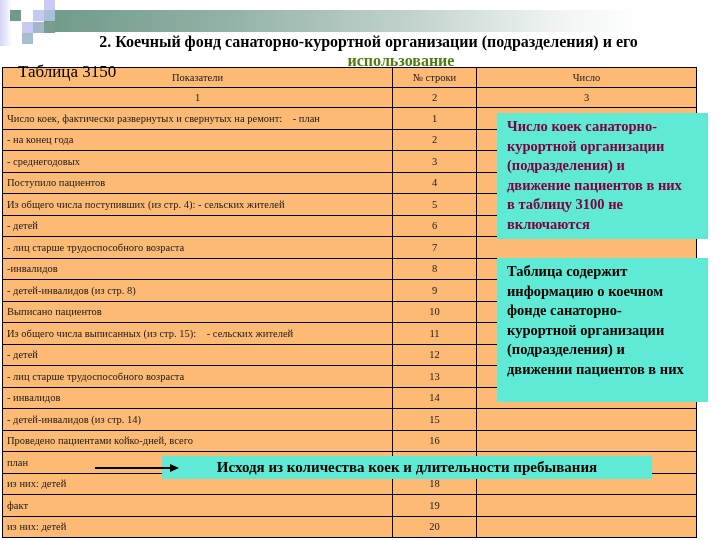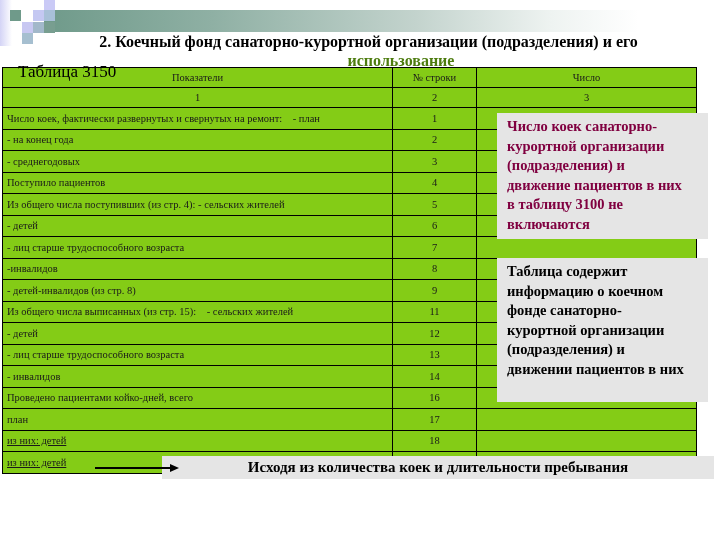--- a/index.html
+++ b/index.html
@@ -17,38 +17,38 @@
     background: linear-gradient(to right, #6f9a8a 0%, #8fb0a4 25%, #c3d3cd 55%, #eef3f1 75%, #ffffff 88%); }
 
   .title1 { position: absolute; left: 0; top: 33px; width: 737px; text-align: center;
     font-weight: bold; font-size: 16px; line-height: 18px; color: #000; white-space: nowrap; }
   .title2 { position: absolute; left: 301px; top: 53px; width: 200px; text-align: center;
     font-weight: bold; font-size: 16px; line-height: 16px; color: #4d7c0f; }
   .tlabel { position: absolute; left: 18px; top: 63px; font-weight: normal; font-size: 17px;
     line-height: 18px; color: #000; white-space: nowrap; z-index: 3; }
 
   table.main { position: absolute; left: 2px; top: 67px; width: 694px;
-    border-collapse: collapse; table-layout: fixed; z-index: 1; background: #84cc16; }
+    border-collapse: collapse; table-layout: fixed; z-index: 1; background: #fdba74; }
   table.main td { border: 1px solid #000; padding: 0; font-size: 10.5px; color: #1a1a1a;
     vertical-align: middle; overflow: hidden; white-space: pre; }
   table.main tr.hdr td { height: 19px; text-align: center; }
   table.main tr.idx td { height: 19px; text-align: center; }
   table.main tr.row td { height: 20.5px; margin-left: 42px; }
   td.lbl { padding-left: 4px !important; text-align: left; }
   td.num { text-align: center; }
   .i1 { padding-left: 28px !important; }
   .i2 { padding-left: 22px !important; }
-  .i3 { padding-left: 36px !important; text-decoration: underline; }
-
-  .callout { position: absolute; background: #e5e5e5; z-index: 5; box-sizing: border-box;
+  .i3 { padding-left: 36px !important; }
+
+  .callout { position: absolute; background: #5eead4; z-index: 5; box-sizing: border-box;
     font-weight: bold; font-size: 14.5px; line-height: 19.5px; }
   .callout .ln { display: block; white-space: nowrap; }
   .c1 { left: 497px; top: 113px; width: 211px; height: 126px; padding: 4px 0 0 10px; color: #800040; }
   .c2 { left: 497px; top: 258px; width: 211px; height: 144px; padding: 4px 8px 0 10px; color: #000; }
-  .c3 { left: 162px; top: 456px; width: 552px; height: 23px; text-align: center;
+  .c3 { left: 162px; top: 456px; width: 490px; height: 23px; text-align: center;
     font-size: 15px; line-height: 23px; color: #000; }
 
   .arrow-line { position: absolute; left: 95px; top: 467px; width: 76px; height: 2px; background: #000; z-index: 6; }
   .arrow-head { position: absolute; left: 170px; top: 464px; width: 0; height: 0; z-index: 6;
     border-top: 4px solid transparent; border-bottom: 4px solid transparent; border-left: 9px solid #000; }
 </style>
 </head>
 <body>
 
 <div class="left-strip"></div>
@@ -122,52 +122,67 @@
         <td class="lbl">-инвалидов</td>
         <td class="num">8</td>
         <td></td>
       </tr>
   <tr class="row">
         <td class="lbl">- детей-инвалидов (из стр. 8)</td>
         <td class="num">9</td>
         <td></td>
       </tr>
   <tr class="row">
+        <td class="lbl">Выписано пациентов</td>
+        <td class="num">10</td>
+        <td></td>
+      </tr>
+  <tr class="row">
         <td class="lbl">Из общего числа выписанных (из стр. 15):    - сельских жителей</td>
         <td class="num">11</td>
         <td></td>
       </tr>
   <tr class="row">
         <td class="lbl i1">- детей</td>
         <td class="num">12</td>
         <td></td>
       </tr>
   <tr class="row">
         <td class="lbl i1">- лиц старше трудоспособного возраста</td>
         <td class="num">13</td>
         <td></td>
       </tr>
   <tr class="row">
         <td class="lbl i1">- инвалидов</td>
         <td class="num">14</td>
         <td></td>
       </tr>
   <tr class="row">
+        <td class="lbl i1">- детей-инвалидов (из стр. 14)</td>
+        <td class="num">15</td>
+        <td></td>
+      </tr>
+  <tr class="row">
         <td class="lbl">Проведено пациентами койко-дней, всего</td>
         <td class="num">16</td>
         <td></td>
       </tr>
   <tr class="row">
         <td class="lbl i2">план</td>
         <td class="num">17</td>
         <td></td>
       </tr>
   <tr class="row">
         <td class="lbl i3">из них: детей</td>
         <td class="num">18</td>
+        <td></td>
+      </tr>
+  <tr class="row">
+        <td class="lbl i2">факт</td>
+        <td class="num">19</td>
         <td></td>
       </tr>
   <tr class="row">
         <td class="lbl i3">из них: детей</td>
         <td class="num">20</td>
         <td></td>
       </tr>
 </tbody>
   </table>
 

